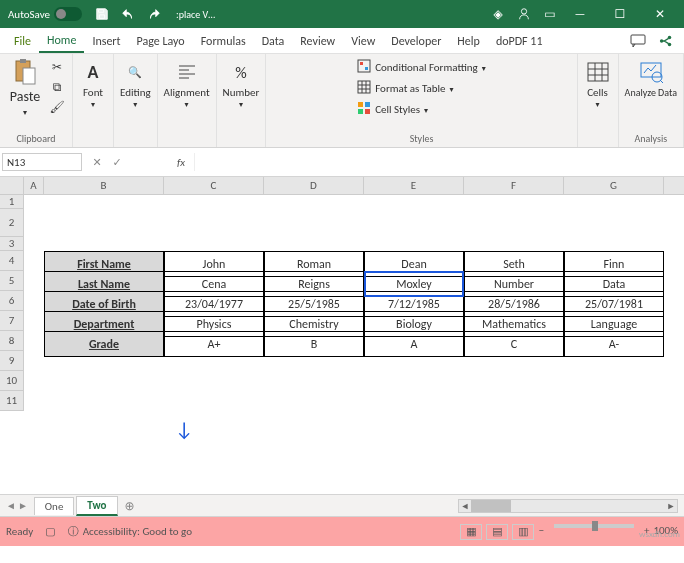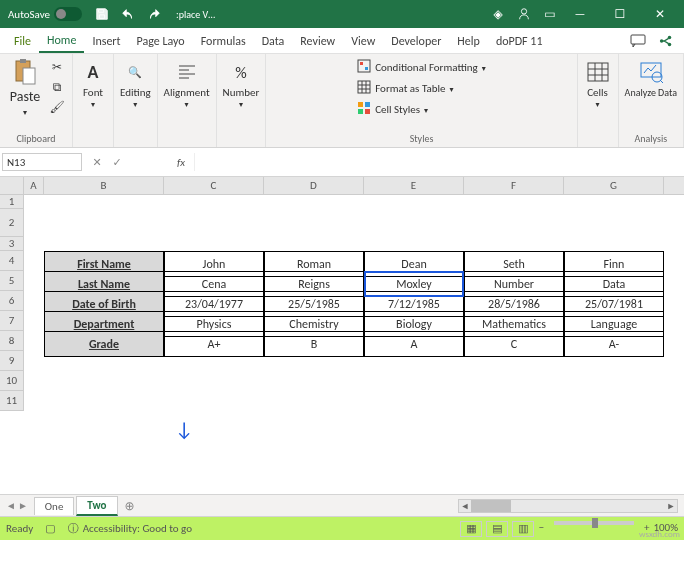--- a/index.html
+++ b/index.html
@@ -80,21 +80,21 @@
 .st-tab.active { color: #217346; font-weight: bold; border-bottom: 2px solid #217346; background: #fff; }
 .st-add { width: 20px; text-align: center; color: #888; }
 .st-scroll { flex: 1; display: flex; justify-content: flex-end; padding-right: 6px; }
 .hscroll { width: 220px; height: 14px; background: #e8e8e8; border: 1px solid #ccc; position: relative; }
 .hscroll .thumb { position: absolute; left: 12px; top: 0; width: 40px; height: 12px; background: #c1c1c1; }
 .hscroll .arr { position: absolute; top: 0; width: 12px; height: 12px; text-align: center; font-size: 9px; color: #666; }
 .hscroll .arr.l { left: 0; }
 .hscroll .arr.r { right: 0; }
 
 
-.statusbar { height: 24px; background: #bef264; border-top: 1px solid #d4d4d4; display: flex; align-items: center; padding: 8px 6px; font-size: 11px; color: #555; }
+.statusbar { height: 30px; background: #fca5a5; border-top: 1px solid #d4d4d4; display: flex; align-items: center; padding: 8px 6px; font-size: 11px; color: #555; }
 .statusbar .sb-sec { display: flex; align-items: center; gap: 4px; margin-right: 12px; }
 .statusbar .views { margin-left: auto; display: flex; gap: 4px; }
 .statusbar .view-btn { width: 22px; height: 16px; border: 1px solid #ccc; display: flex; align-items: center; justify-content: center; }
 .statusbar .zoom-slider { width: 80px; height: 4px; background: #ccc; margin: 0 6px; position: relative; }
 .statusbar .zoom-slider::after { content: ""; position: absolute; left: 38px; top: -3px; width: 6px; height: 10px; background: #888; }
 
 .watermark { position: absolute; right: 4px; bottom: 24px; font-size: 9px; color: #aaa; }
 </style>
 </head>
 <body>

